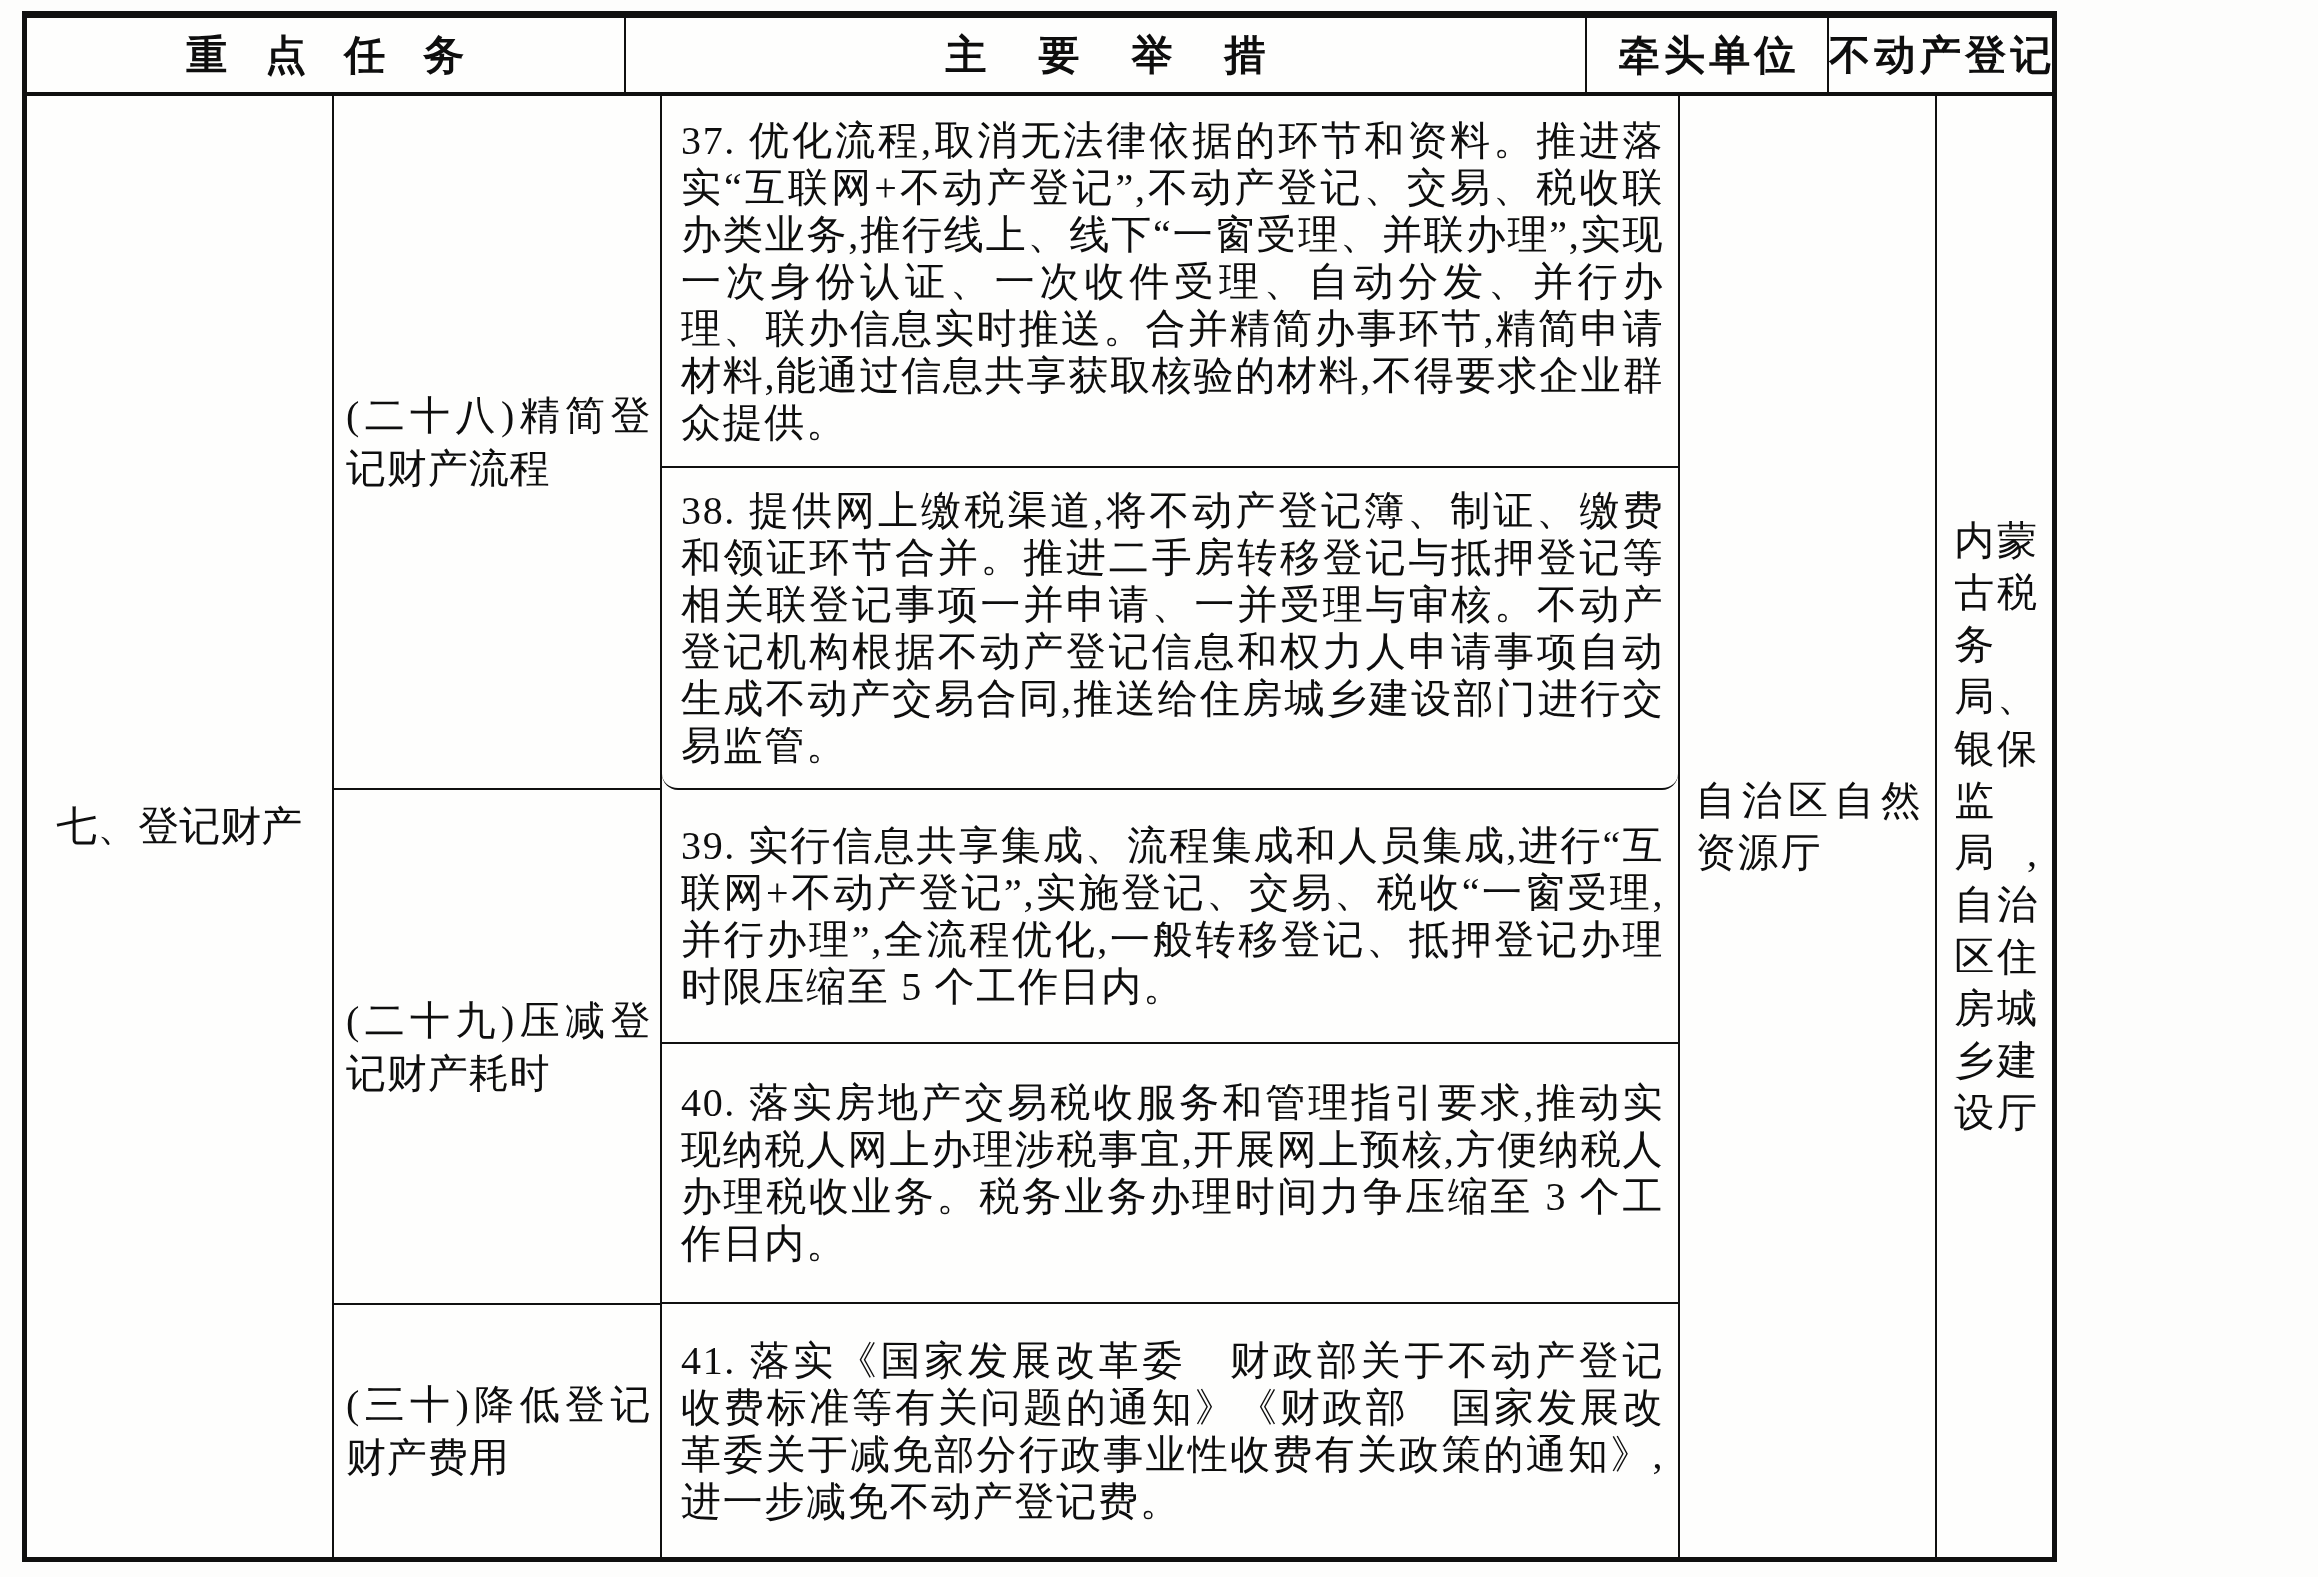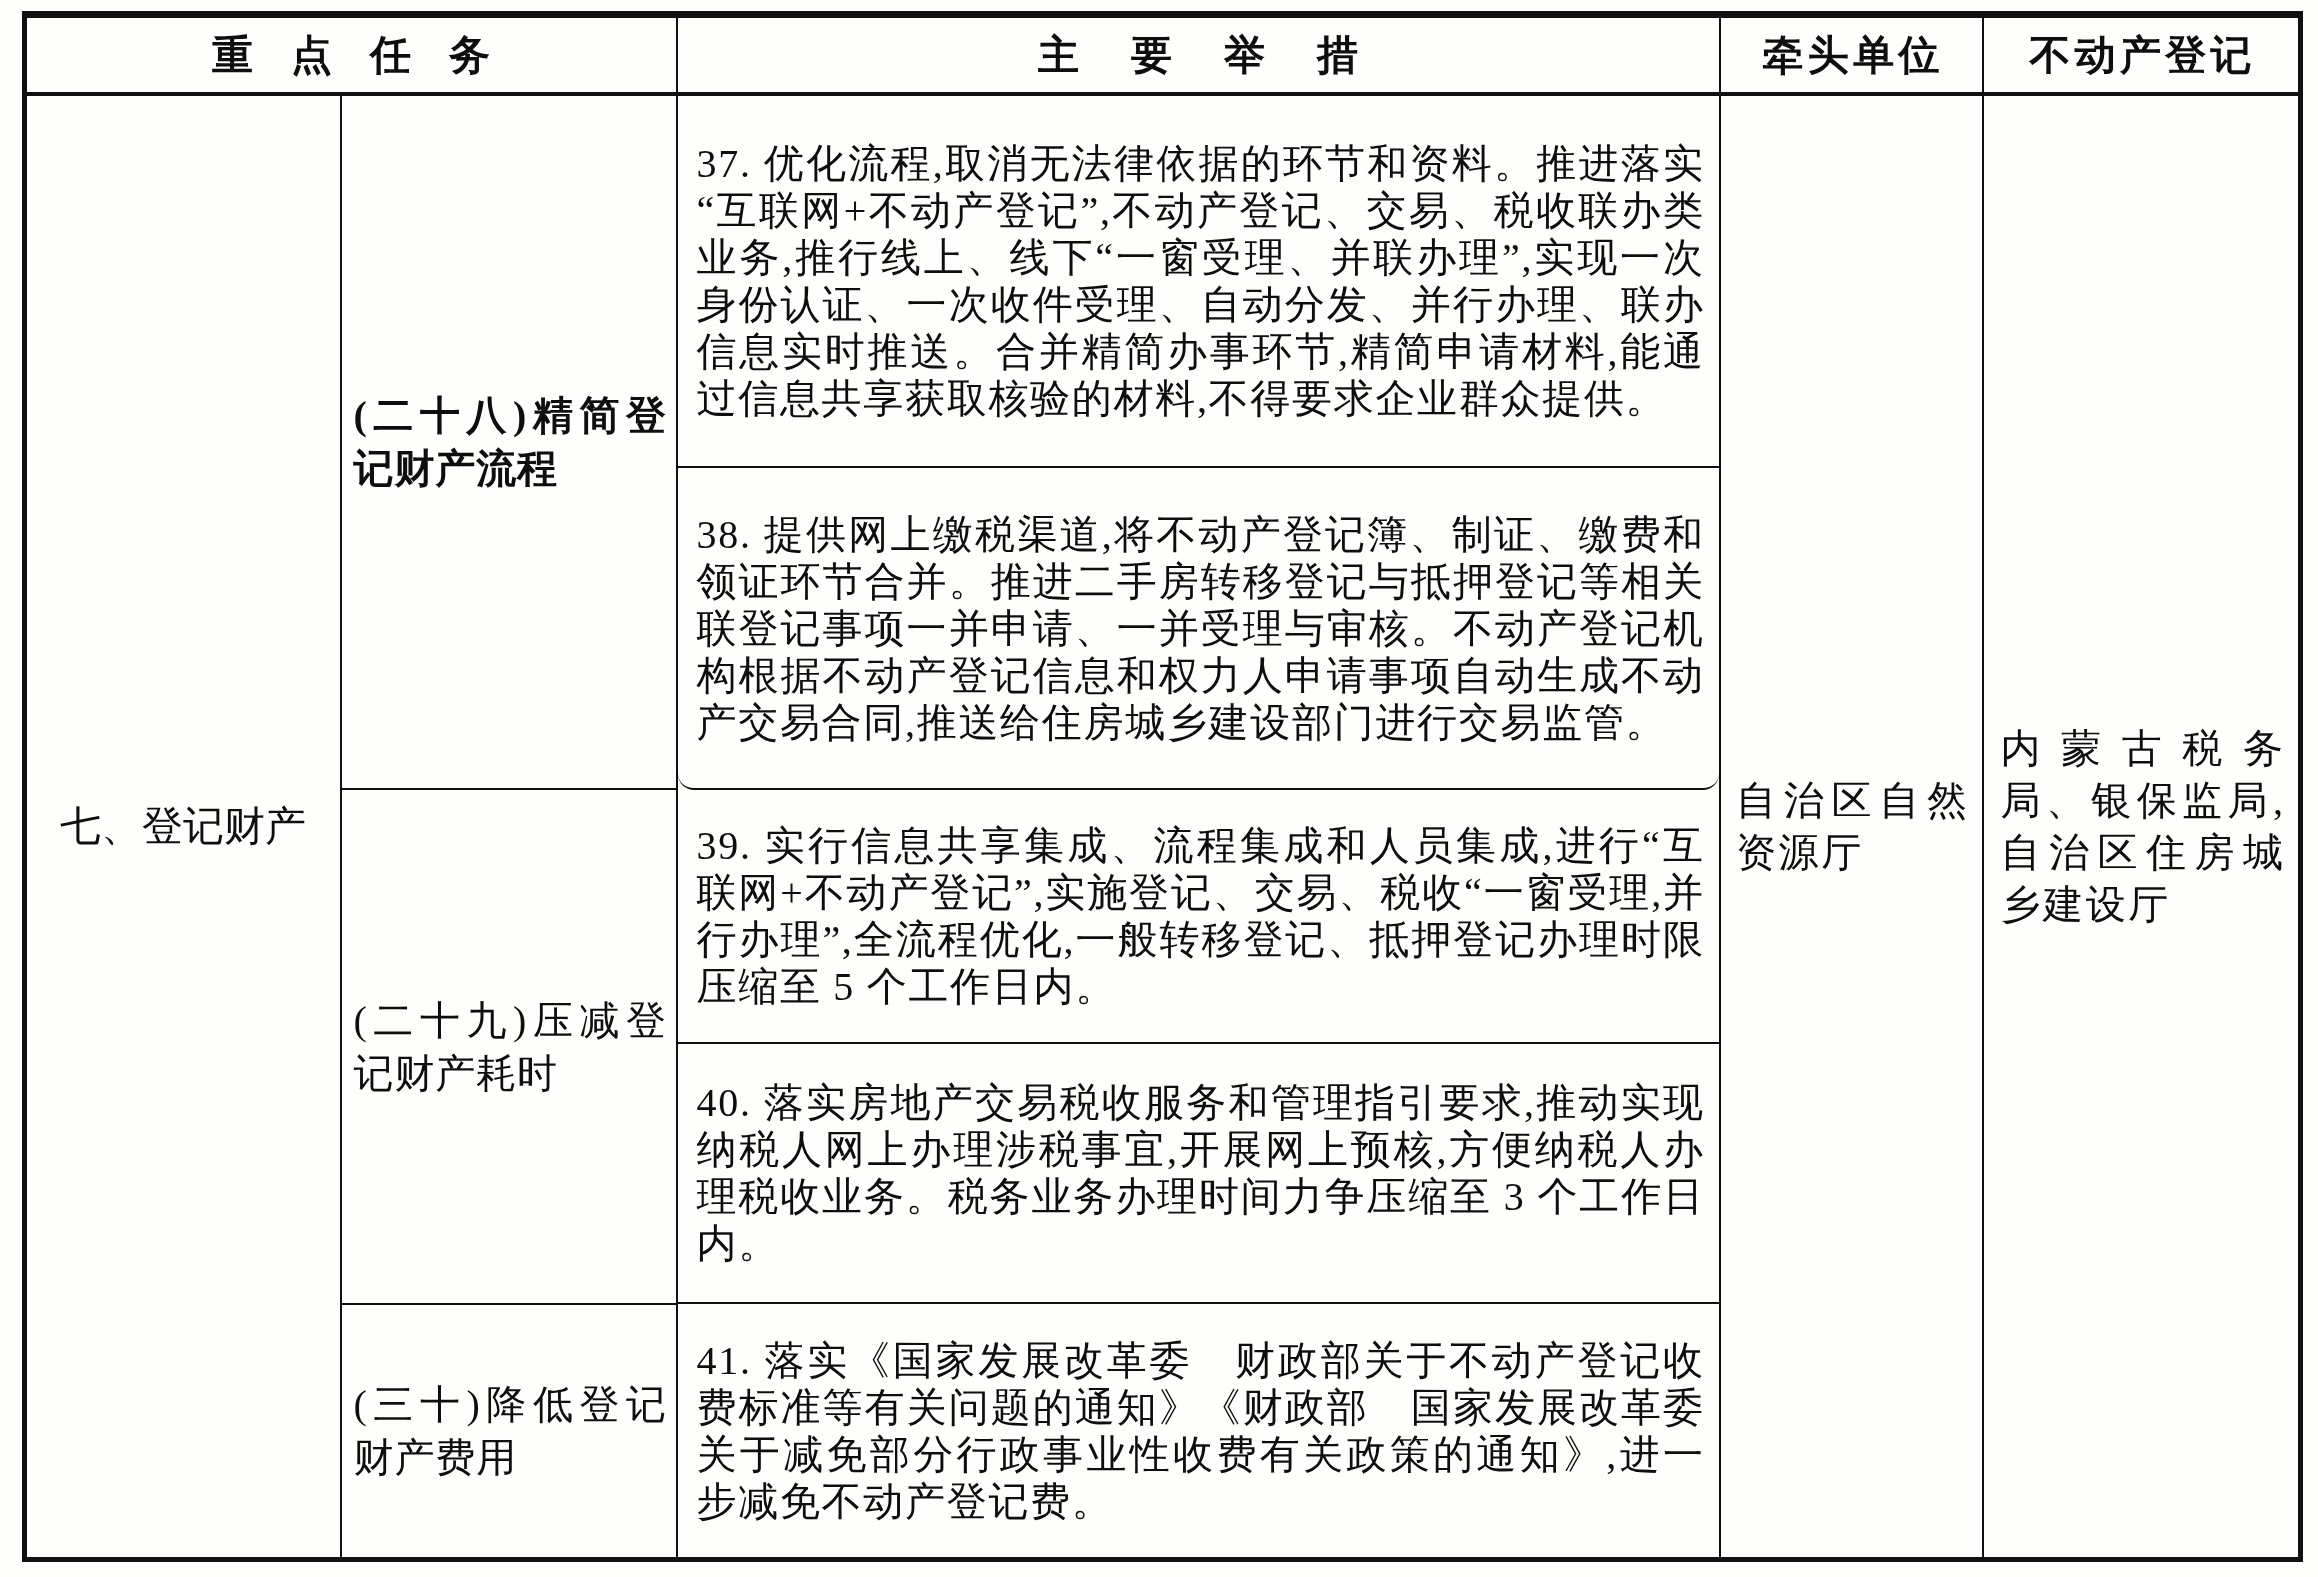--- a/index.html
+++ b/index.html
@@ -10,21 +10,21 @@
     height: 1577px;
     background: #fdfdfc;
     font-family: "Liberation Serif", "DejaVu Serif", serif;
     color: #0e0e0e;
     overflow: hidden;
   }
   .doc-table {
     position: absolute;
     left: 21.5px;
     top: 11.2px;
-    width: 2281px;
+    width: 2035px;
     height: 1551px;
     border: 5.2px solid #101010;
     border-top-width: 7.8px;
     background: #fefefd;
     display: flex;
     flex-direction: column;
   }
   
   .thead {
     display: flex;
@@ -65,21 +65,21 @@
     display: flex; flex-direction: column;
   }
   .sub-cell {
     display: flex; align-items: center;
     padding: 0 8.6px 0 12px;
     font-size: 40px;
     line-height: 53px;
     text-align: justify;
     letter-spacing: 0.9px;
   }
-  .sub-28 { height: 694px; border-bottom: 2.6px solid #101010; font-weight: bold; }
+  .sub-28 { height: 694px; border-bottom: 2.6px solid #101010; }
   .sub-29 { height: 515px; border-bottom: 2.6px solid #101010; }
   .sub-30 { flex: 1; }
   .col-measures {
     width: 1043px;
     border-right: 2.6px solid #101010;
     display: flex; flex-direction: column;
   }
   .m-cell {
     display: flex; align-items: center;
     padding: 0 13.8px 0 19px;

